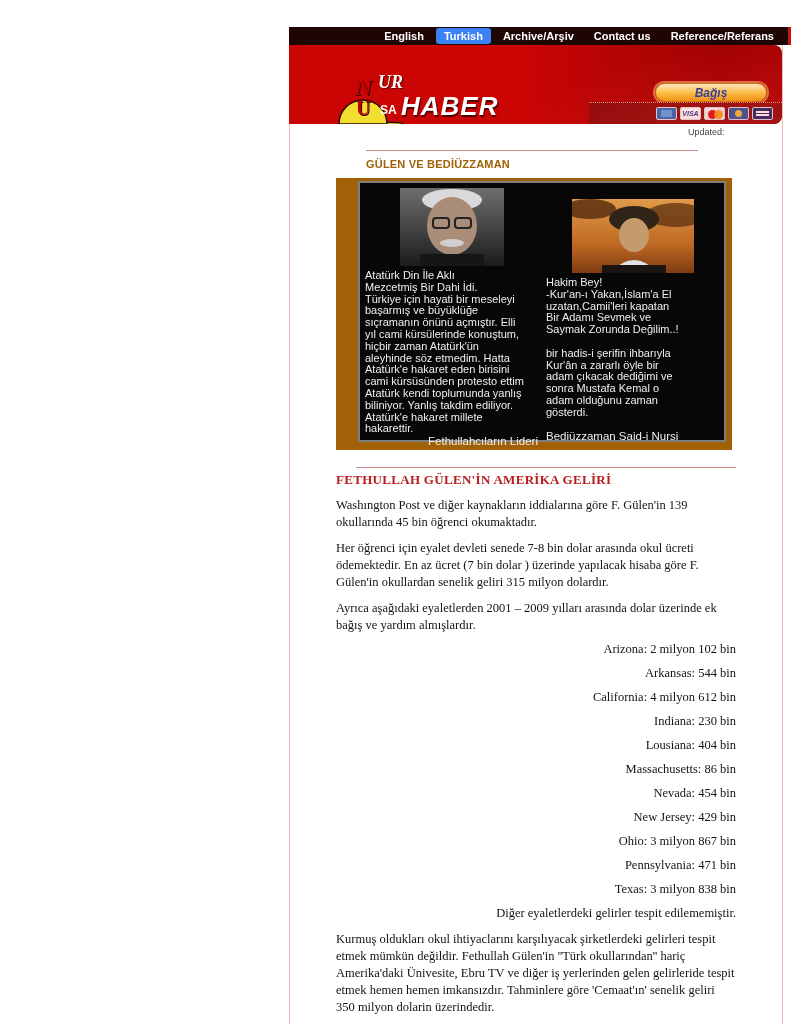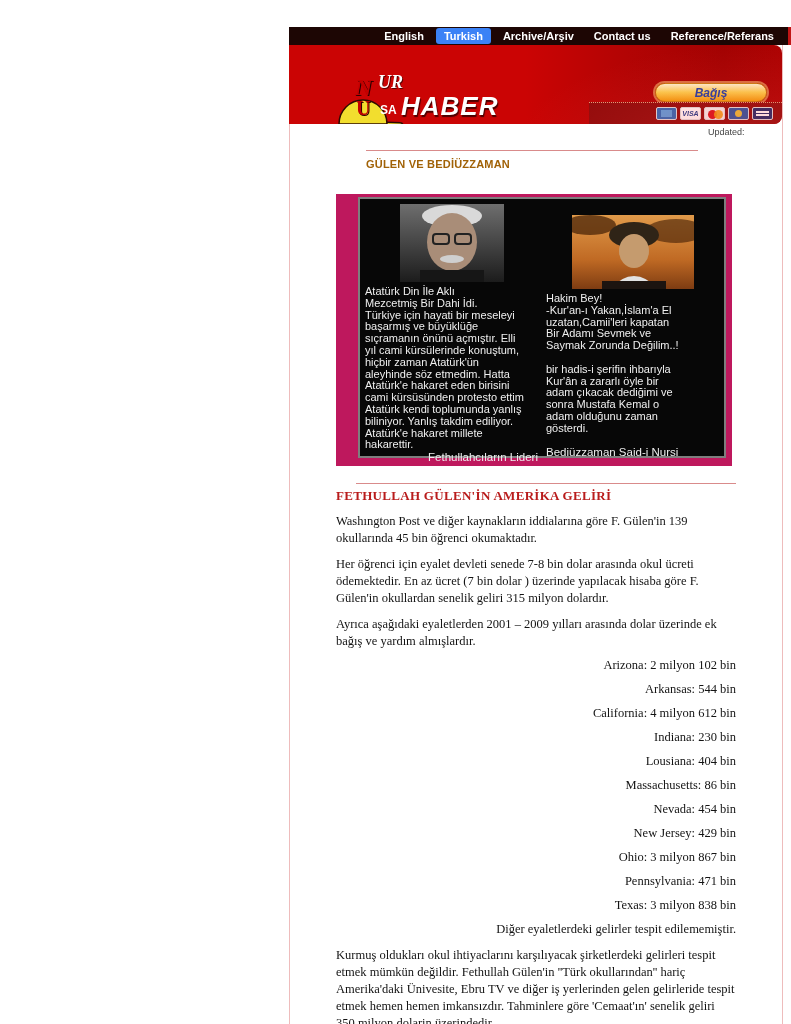--- a/index.html
+++ b/index.html
@@ -51,32 +51,32 @@
             display:flex; align-items:center; justify-content:flex-end; gap:3px; padding-right:9px; }
   .card { width:21px; height:13px; border-radius:2px; border:1px solid #ddd;
           display:flex; align-items:center; justify-content:center; overflow:hidden; position:relative; }
   .card.amex { background:#2b6bb8; } .card.amex i { display:block; width:11px; height:7px; background:#58a0e0; }
   .card.visa { background:#fff; font:bold italic 7px "Liberation Sans",sans-serif; color:#1a3c8c; }
   .card.mc { background:#f4f4f4; } .card.mc i { position:absolute; border-radius:50%; width:9px; height:9px; top:2px; }
   .card.mc i.c1 { left:3px; background:#d6121c; } .card.mc i.c2 { left:9px; background:#f09c12; opacity:.9; }
   .card.maestro { background:#2457a5; } .card.maestro i { display:block; width:7px; height:7px; border-radius:50%; background:#e8c23a; }
   .card.bank { background:#1b2a6b; } .card.bank i { display:block; width:13px; height:2px; background:#fff; box-shadow:0 3px 0 #fff; margin-top:-3px; }
 
-  .updated { position:absolute; left:708px; top:127px; font-size:9px; color:#444; }
+  .updated { position:absolute; left:688px; top:127px; font-size:9px; color:#444; }
 
   
   .article { position:absolute; left:336px; top:145px; width:400px; }
   .rule { border:0; border-top:1px solid #d98b8b; height:0; }
   .rule1 { margin:5px 0 0 30px; width:332px; }
   .rule2 { margin:17px 0 0 20px; width:380px; }
   .section-title { margin:7px 0 0 30px; color:#a16207; font-size:11px; font-weight:600;
                    letter-spacing:.2px; font-family:"Liberation Sans",sans-serif; }
 
   
-  .montage { margin-top:24px; width:396px; height:272px; background:#be185d;
+  .montage { margin-top:8px; width:396px; height:272px; background:#a16207;
              padding:3px 6px 8px 22px; position:relative; }
   .montage-inner { height:100%; border:2px solid #7e7e7e; background:#070707;
              display:flex; gap:8px; padding:3px 5px; }
   .m-col { flex:1; color:#efefef; font-size:11px; line-height:11.8px; }
   .m-portrait { display:block; margin:2px auto 4px; }
   .m-portrait.r { margin-top:13px; }
   .m-caption { white-space:pre-line; }
   .m-sig-left { text-align:right; margin-top:1px; font-size:11.5px; }
   .m-sig-right { margin-top:12px; font-size:11.5px; }
 

